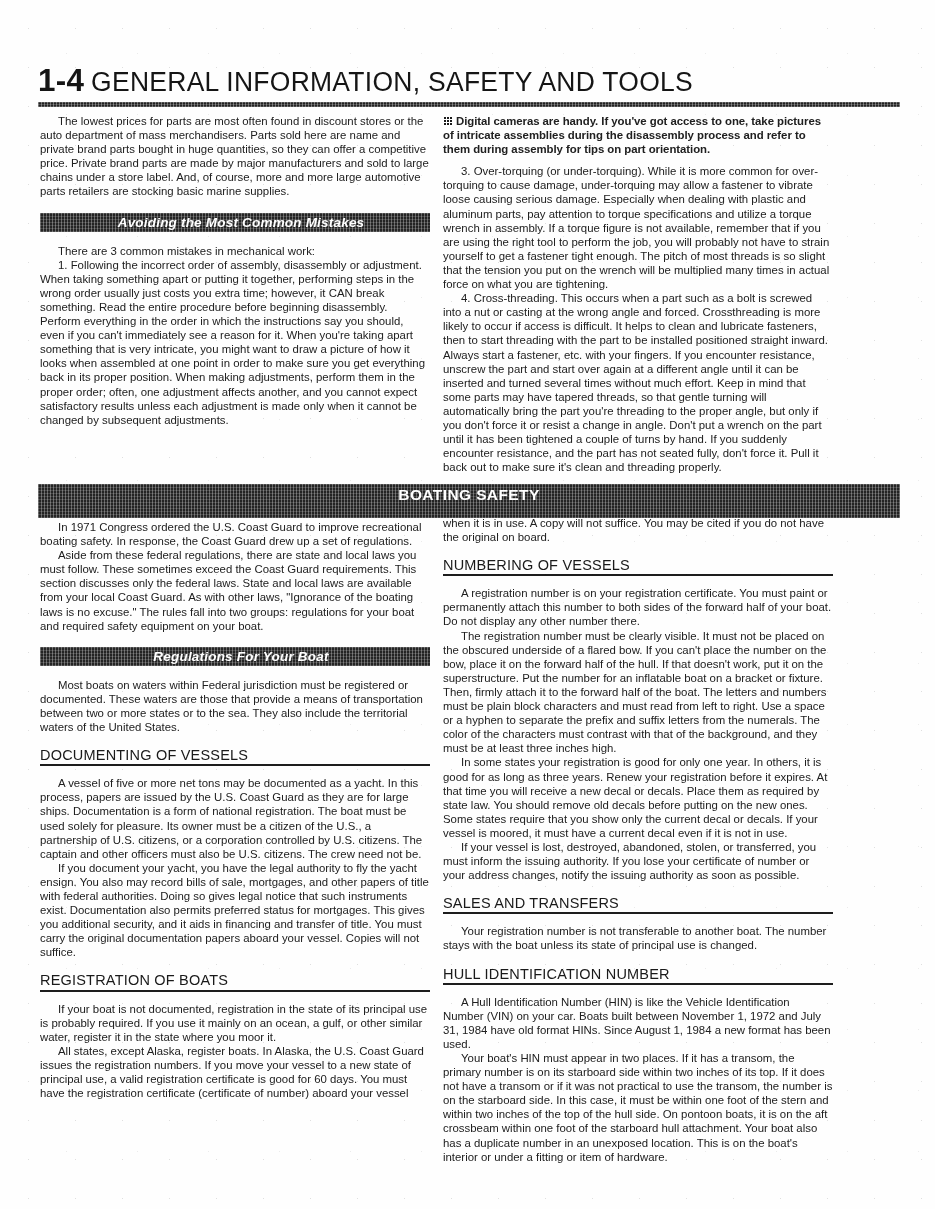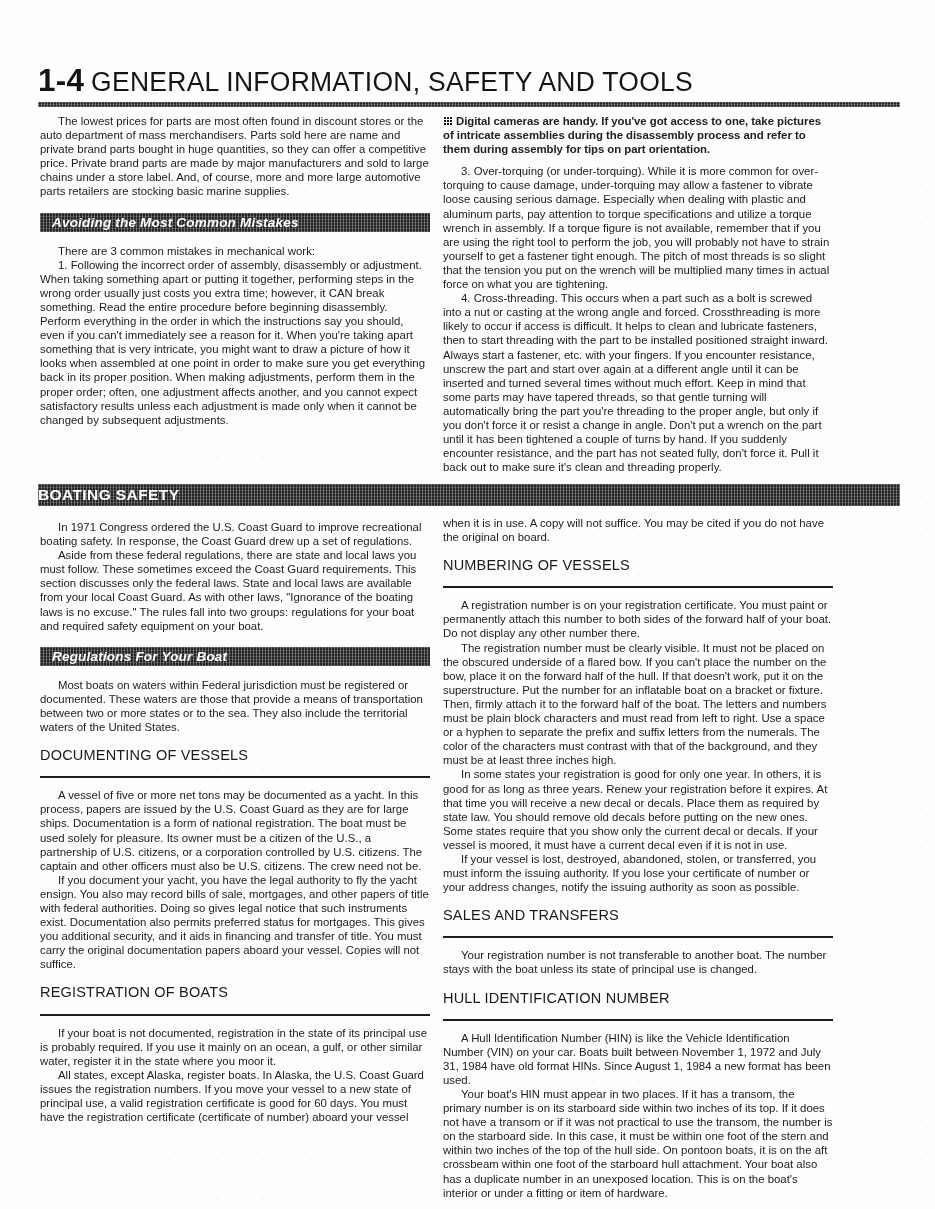--- a/index.html
+++ b/index.html
@@ -85,48 +85,49 @@
   }
   
   .banner {
     position: relative;
     background: #242424;
     background-image:
       repeating-linear-gradient(90deg, rgba(255,255,255,0.30) 0 1px, rgba(255,255,255,0) 1px 3px),
       repeating-linear-gradient(0deg, rgba(255,255,255,0.16) 0 1px, rgba(255,255,255,0) 1px 3px);
     color: #ffffff;
     box-sizing: border-box;
+    text-align: center;
   }
   .banner span {
     position: relative;
     display: inline-block;
   }
   .banner.sub {
     height: 19px;
     line-height: 19px;
     padding-left: 12px;
     font-size: 13.5px;
     font-weight: bold;
     font-style: italic;
     letter-spacing: 0.2px;
   }
   .banner.main {
-    height: 22px;
+    height: 34px;
     line-height: 22px;
     padding-left: 0;
     font-size: 15.5px;
     font-weight: bold;
     letter-spacing: 0.4px;
   }
   
   .ruled-head {
     font-size: 14.5px;
     letter-spacing: 0.2px;
     color: #1a1a1a;
-    padding-bottom: 14px;
+    padding-bottom: 2px;
     border-bottom: 2.5px solid #1d1d1d;
     font-weight: normal;
   }
   .sp8  { height: 8px; }
   .sp10 { height: 10px; }
   .sp12 { height: 12px; }
   .sp14 { height: 14px; }
   
   .speckle {
     position: absolute;

